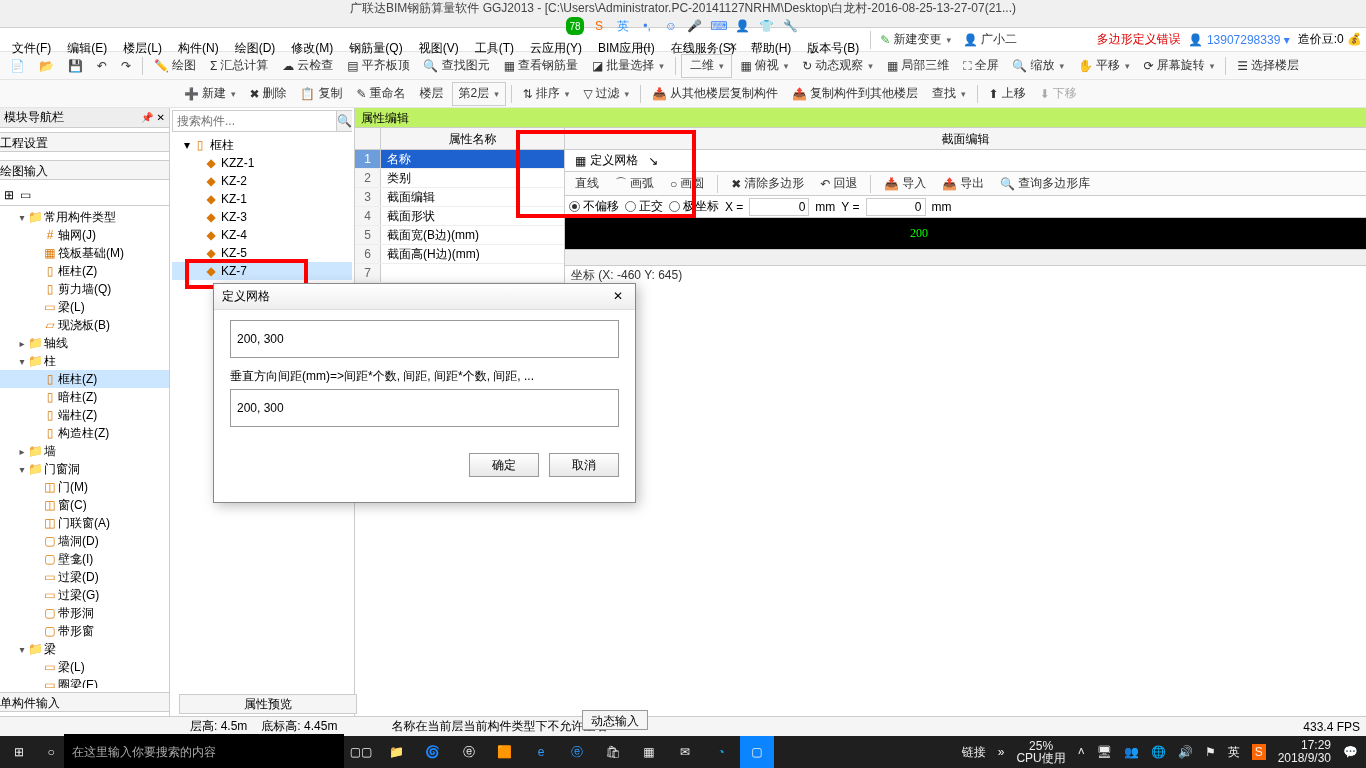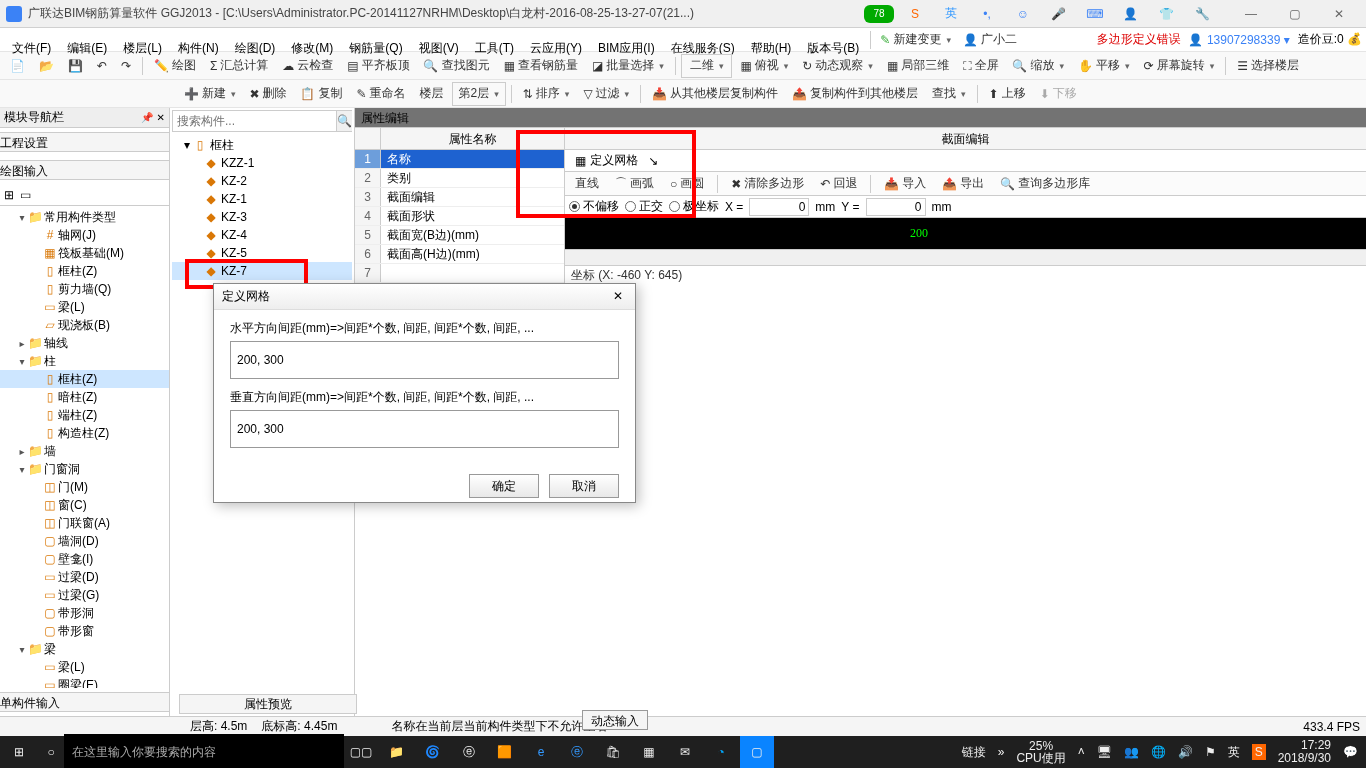--- a/index.html
+++ b/index.html
@@ -1,24 +1,24 @@
 <!DOCTYPE html>
 <html><head>
 <meta charset="utf-8">
 <style>
 * { margin: 0; padding: 0; box-sizing: border-box; font-family: "Microsoft YaHei", SimSun, sans-serif; font-size: 12px; }
 body { background: #fff; overflow: hidden; width: 1366px; height: 768px; position: relative; }
 
 
-.titlebar { height: 28px; background: #f0f0f0; display: flex; align-items: center; padding: 0 6px; border-bottom: 1px solid #d0d0d0; }
+.titlebar { height: 28px; background: #f0f0f0; display: flex; align-items: center; padding: 0 6px; border-bottom: 1px solid #d0d0d0; flex-direction: column; }
 .app-icon { width: 16px; height: 16px; background: #3b82f6; border-radius: 3px; margin-right: 6px; }
 .title-text { flex: 0 0 auto; color: #444; }
 .title-spacer { flex: 1; }
 .traybar { display: flex; gap: 6px; align-items: center; }
-.tray-icon { width: 30px; height: 18px; display: inline-flex; align-items: center; justify-content: center; color: #3b82f6; }
+.tray-icon { width: 18px; height: 18px; display: inline-flex; align-items: center; justify-content: center; color: #3b82f6; }
 .win-controls { display: flex; gap: 2px; margin-left: 12px; }
 .win-btn { width: 42px; height: 24px; display: flex; align-items: center; justify-content: center; color: #666; }
 
 
 .menubar { height: 24px; display: flex; align-items: center; padding: 0 4px; background: #fff; border-bottom: 1px solid #e5e5e5; }
 .menu-item { padding: 8px 8px; height: 22px; line-height: 22px; cursor: pointer; }
 .menu-right { margin-left: auto; display: flex; align-items: center; gap: 8px; }
 .status-err { color: #d00; }
 .user-phone { color: #3b82f6; }
 
@@ -46,21 +46,21 @@
 .search { display: flex; border: 1px solid #ccc; margin: 2px; height: 22px; }
 .search input { flex: 1; border: none; outline: none; padding: 0 4px; }
 .search .go { width: 22px; display:flex; align-items:center; justify-content:center; background:#f0f0f0; border-left:1px solid #ccc; color:#c77; }
 .comptree { flex:1; overflow:auto; padding:2px; }
 .comp-node { height:18px; display:flex; align-items:center; padding-left: 12px; gap:3px; cursor:pointer;}
 .comp-node .ic { color:#d97706; width:14px; text-align:center; }
 .comp-node.sel { background:#cde6ff; }
 .red-box { position:absolute; border:4px solid red; pointer-events:none; z-index:50;}
 
 .rightcol { flex:1; display:flex; flex-direction:column; }
-.prop-head { height:20px; background:#737373; padding:0 6px; line-height:20px; border-bottom:1px solid #ccc;}
+.prop-head { height:20px; background:#bef264; padding:0 6px; line-height:20px; border-bottom:1px solid #ccc;}
 .prop-table { display:flex; }
 .pt-left { width:210px; border-right:1px solid #ccc;}
 .pt-head { height:22px; display:flex; border-bottom:1px solid #ccc; background:#f5f5f5;}
 .pt-head .num { width:26px; border-right:1px solid #ccc;}
 .pt-head .lbl { flex:1; text-align:center; line-height:22px;}
 .pt-row { height:19px; display:flex; border-bottom:1px solid #eee;}
 .pt-row .num { width:26px; border-right:1px solid #ccc; text-align:center; line-height:19px; background:#f5f5f5; color:#666;}
 .pt-row .val { flex:1; padding-left:6px; line-height:19px; }
 .pt-row.sel { background:#1e62d0; color:#fff;}
 .pt-row.sel .num { background:#6d9edb; color:#fff;}
@@ -520,21 +520,20 @@
 <div class="red-box" style="left:185px;top:259px;width:123px;height:30px;"></div>
 <div class="red-box" style="left:516px;top:130px;width:180px;height:88px;"></div>
 
 <div class="dialog">
   <div class="dlg-title">
     <span>定义网格</span>
     <span class="dlg-close">✕</span>
   </div>
   <div class="dlg-body">
     <div class="dlg-field">
-      <span class="lbl">水平方向间距(mm)=&gt;间距*个数, 间距, 间距*个数, 间距, ...</span>
       <input value="200, 300" style="">
     </div>
     <div class="dlg-field">
       <span class="lbl">垂直方向间距(mm)=&gt;间距*个数, 间距, 间距*个数, 间距, ...</span>
       <input value="200, 300" style="">
     </div>
   </div>
   <div class="dlg-buttons">
     <button>确定</button>
     <button>取消</button>

